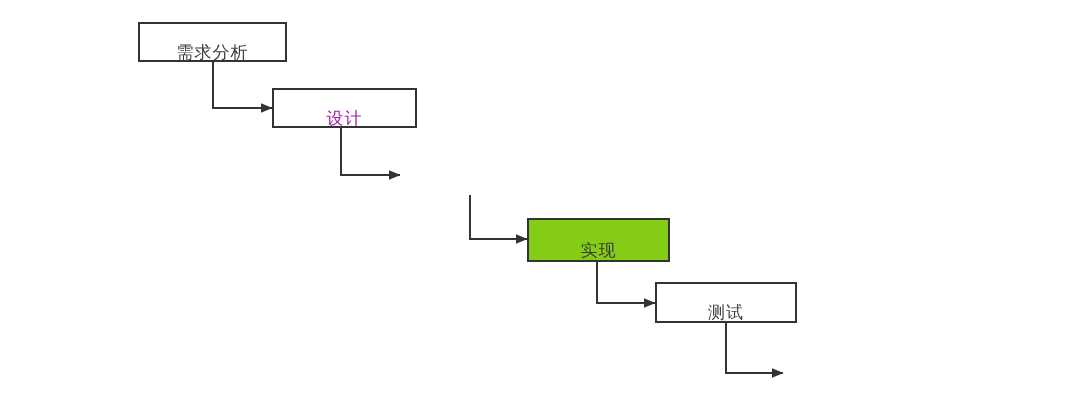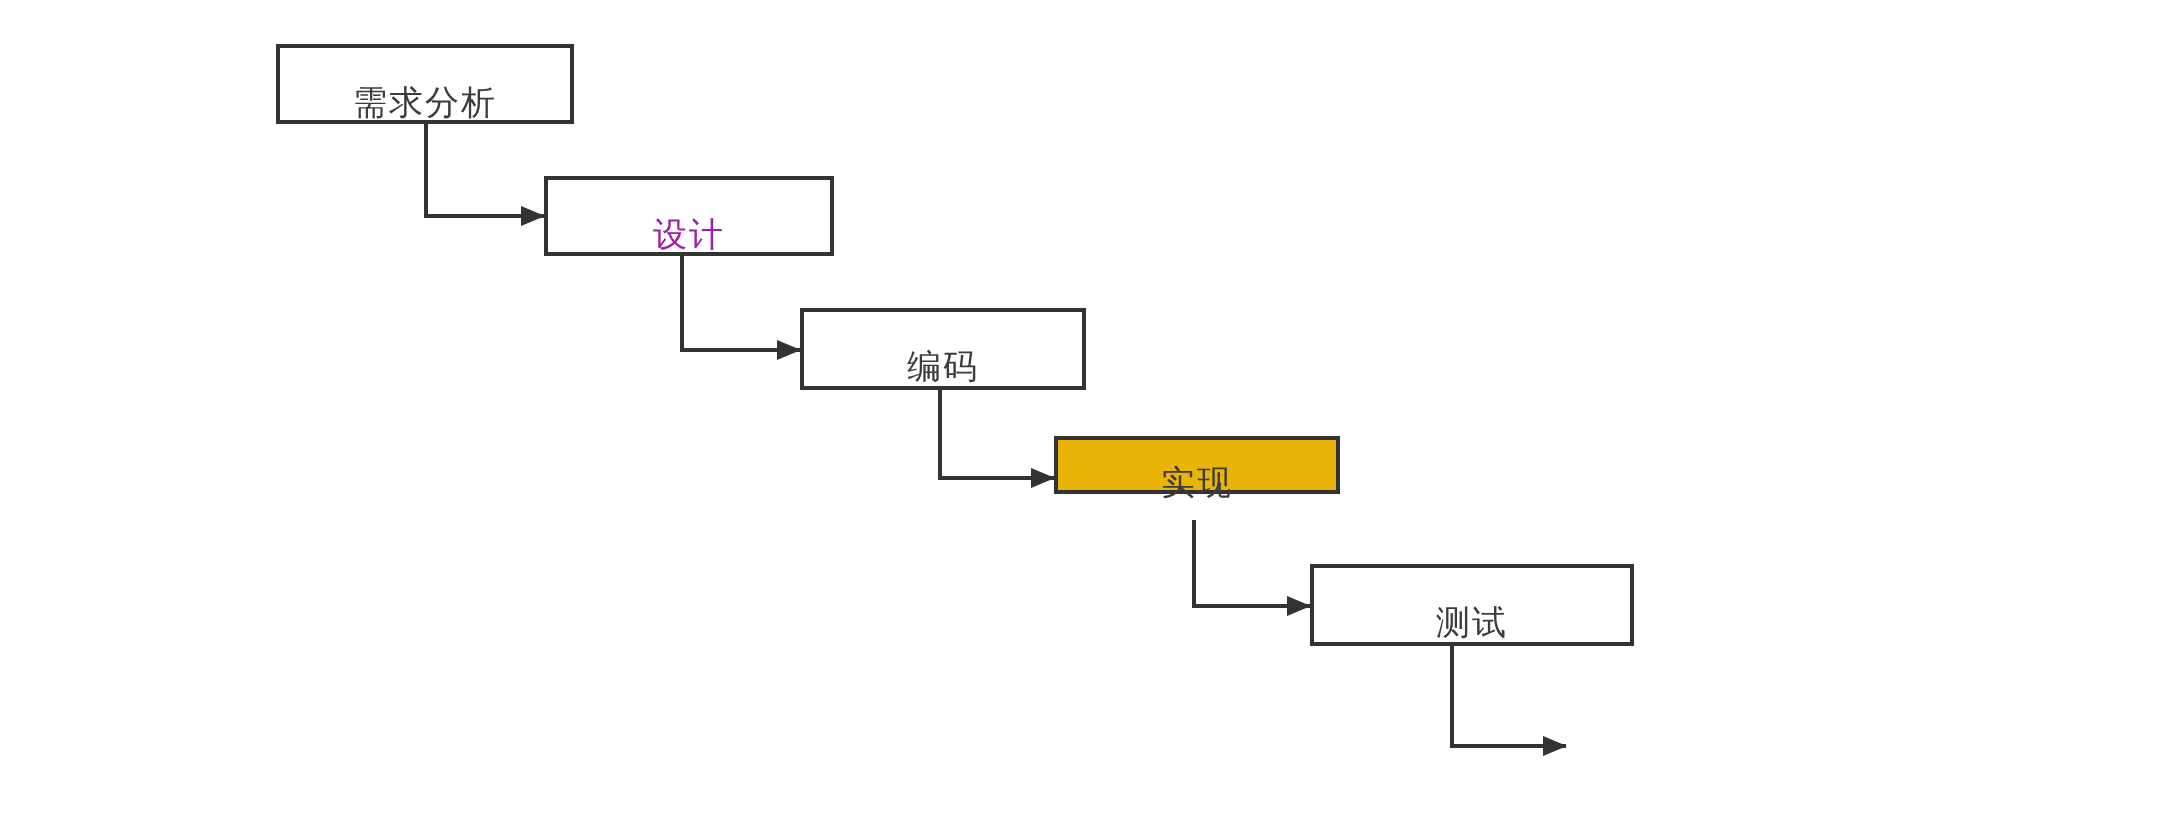--- a/index.html
+++ b/index.html
@@ -68,26 +68,23 @@
   </svg>
 
   <div class="node" style="left: 138px; top: 22px; width: 149px; height: 40px; border-color: rgb(51, 51, 51); border-width: 2px; background: rgb(255, 255, 255);">
     <span class="node-label" style="color: rgb(59, 59, 59);">需求分析</span>
   </div>
 
   <div class="node" style="left: 272px; top: 88px; width: 145px; height: 40px; border-color: rgb(51, 51, 51); border-width: 2px; background: rgb(255, 255, 255);">
     <span class="node-label" style="color: #a21caf;">设计</span>
   </div>
 
-  <div class="node" style="left: 400px; top: 154px; width: 143px; height: 41px; border-color: rgb(51, 51, 51); border-width: 2px; background: rgb(255, 255, 255);">
-    <span class="node-label" style="color: rgb(59, 59, 59);">编码</span>
-  </div>
 
-  <div class="node" style="left: 527px; top: 218px; width: 143px; height: 29px; border-color: rgb(51, 51, 51); border-width: 2px; background: #eab308;">
+  <div class="node" style="left: 527px; top: 218px; width: 143px; height: 44px; border-color: rgb(51, 51, 51); border-width: 2px; background: #84cc16;">
     <span class="node-label" style="color: rgb(59, 59, 59);">实现</span>
   </div>
 
-  <div class="node" style="left: 655px; top: 282px; width: 162px; height: 41px; border-color: rgb(51, 51, 51); border-width: 2px; background: rgb(255, 255, 255);">
+  <div class="node" style="left: 655px; top: 282px; width: 142px; height: 41px; border-color: rgb(51, 51, 51); border-width: 2px; background: rgb(255, 255, 255);">
     <span class="node-label" style="color: rgb(59, 59, 59);">测试</span>
   </div>
 
 
 </div>
 
 </body></html>

